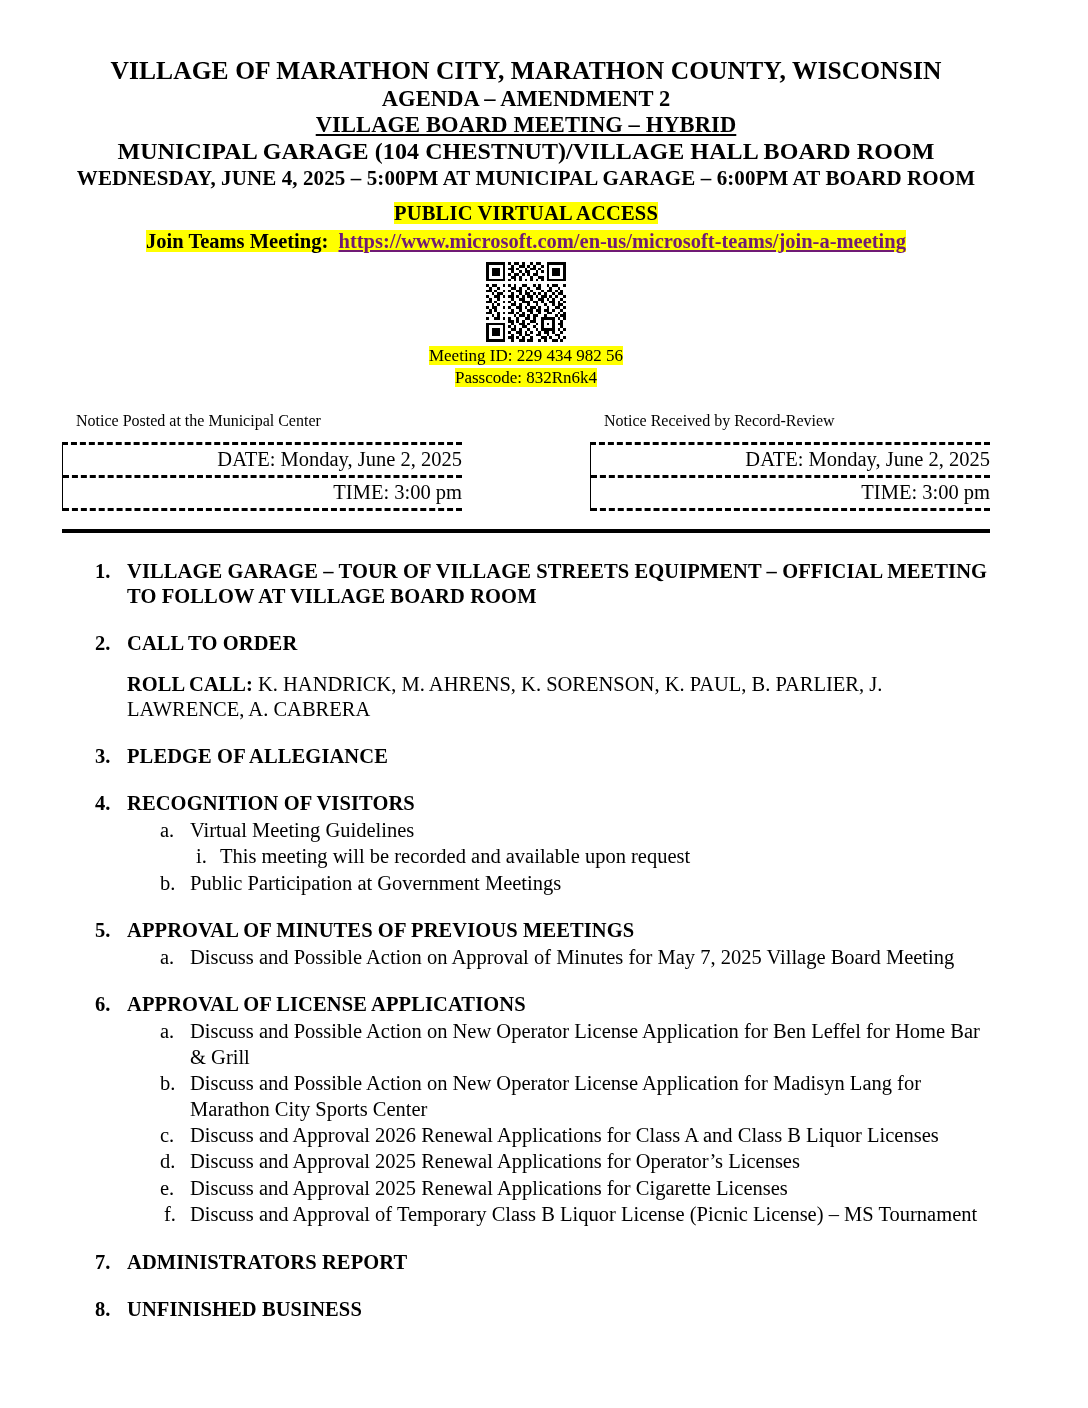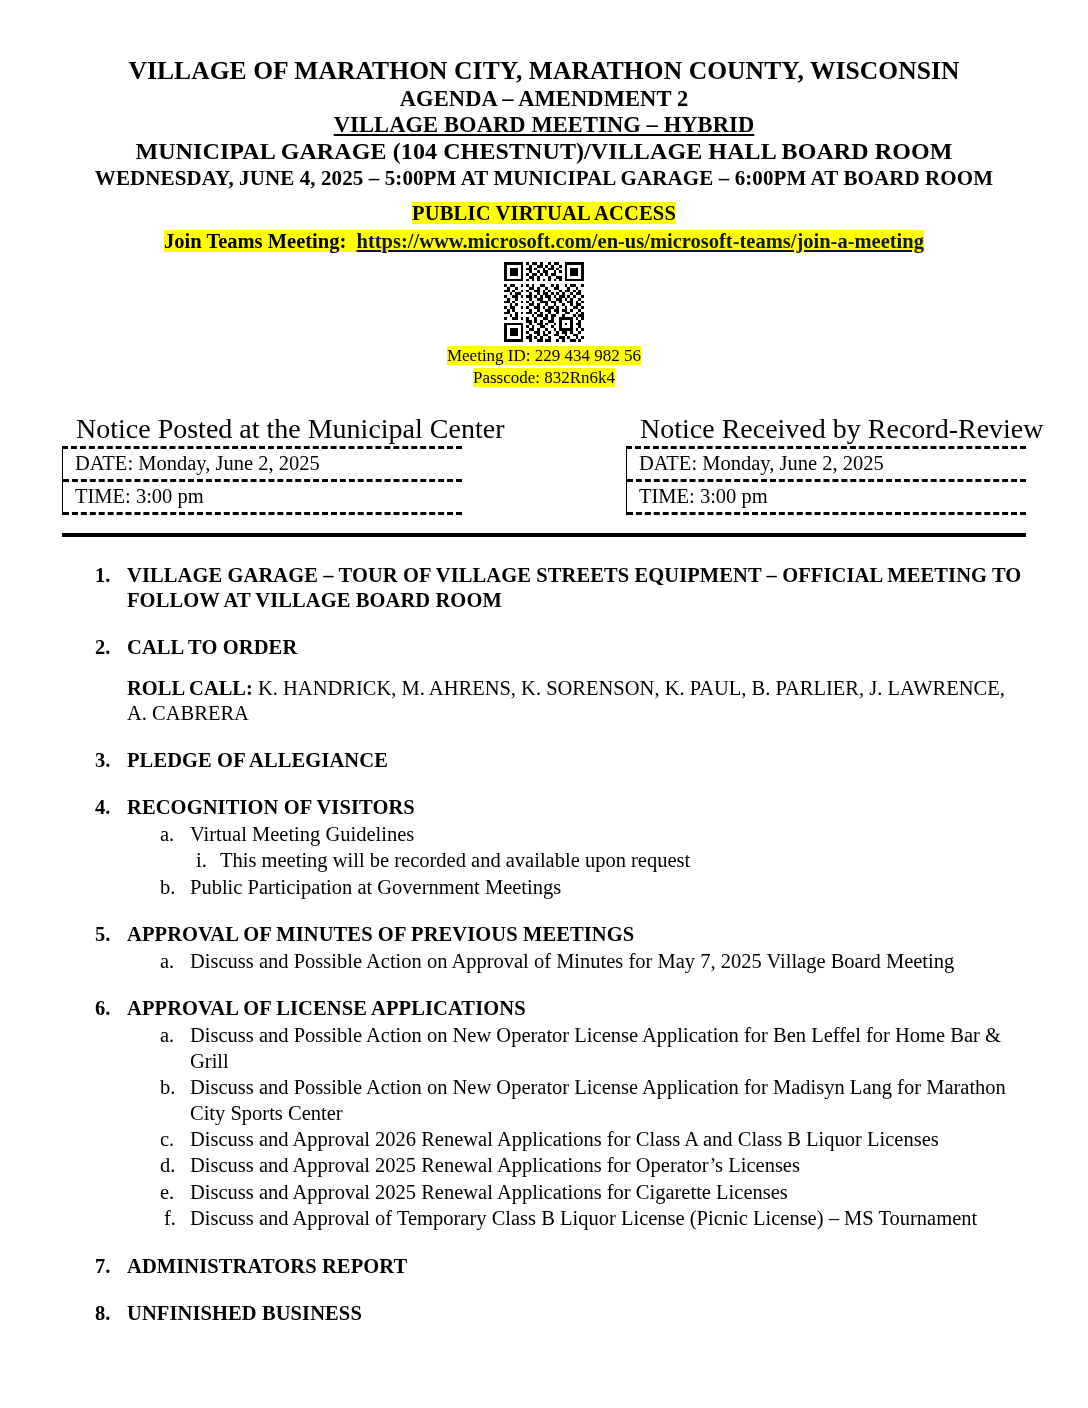--- a/index.html
+++ b/index.html
@@ -12,21 +12,21 @@
     height: 1408px;
     font-family: "Liberation Serif", "DejaVu Serif", serif;
     color: #000000;
     position: relative;
     overflow: hidden;
   }
   .page {
     width: 1088px;
     height: 1408px;
     box-sizing: border-box;
-    padding: 56px 62px 0 62px;
+    padding: 56px 98px 0 62px;
     position: relative;
   }
 
   
   .header { text-align: center; }
   .hdr-line {
     font-weight: bold;
     line-height: 1.16;
     letter-spacing: 0.1px;
   }
@@ -45,21 +45,21 @@
     letter-spacing: 0.2px;
   }
   .teams-line {
     font-weight: bold;
     font-size: 20.5px;
     margin-top: 5px;
     white-space: nowrap;
   }
   .teams-label { color: #000000; }
   .teams-link {
-    color: #0f172a;
+    color: #701a75;
     text-decoration: underline;
     text-underline-offset: 1.5px;
   }
 
   
   .qr-wrap {
     margin: 9px auto 0 auto;
     width: 80px;
     height: 80px;
   }
@@ -74,29 +74,30 @@
   .passcode { margin-top: 2px; }
 
   
   .notices {
     display: flex;
     margin-top: 22px;
     justify-content: space-between;
   }
   .notice-col { width: 400px; }
   .notice-title {
-    font-size: 28px;
+    font-size: 16px;
     padding-left: 14px;
     line-height: 1.25;
     white-space: nowrap;
   }
   .notice-box {
     border-top: 3.5px dashed #000;
     border-left: 1.5px solid #000;
-    margin-top: 0;
+    margin-top: 11px;
+    text-align: right;
   }
   .notice-row {
     border-bottom: 3.5px dashed #000;
     font-size: 20.5px;
     line-height: 1.32;
     padding: 1px 0 2px 12px;
     white-space: nowrap;
   }
 
   

